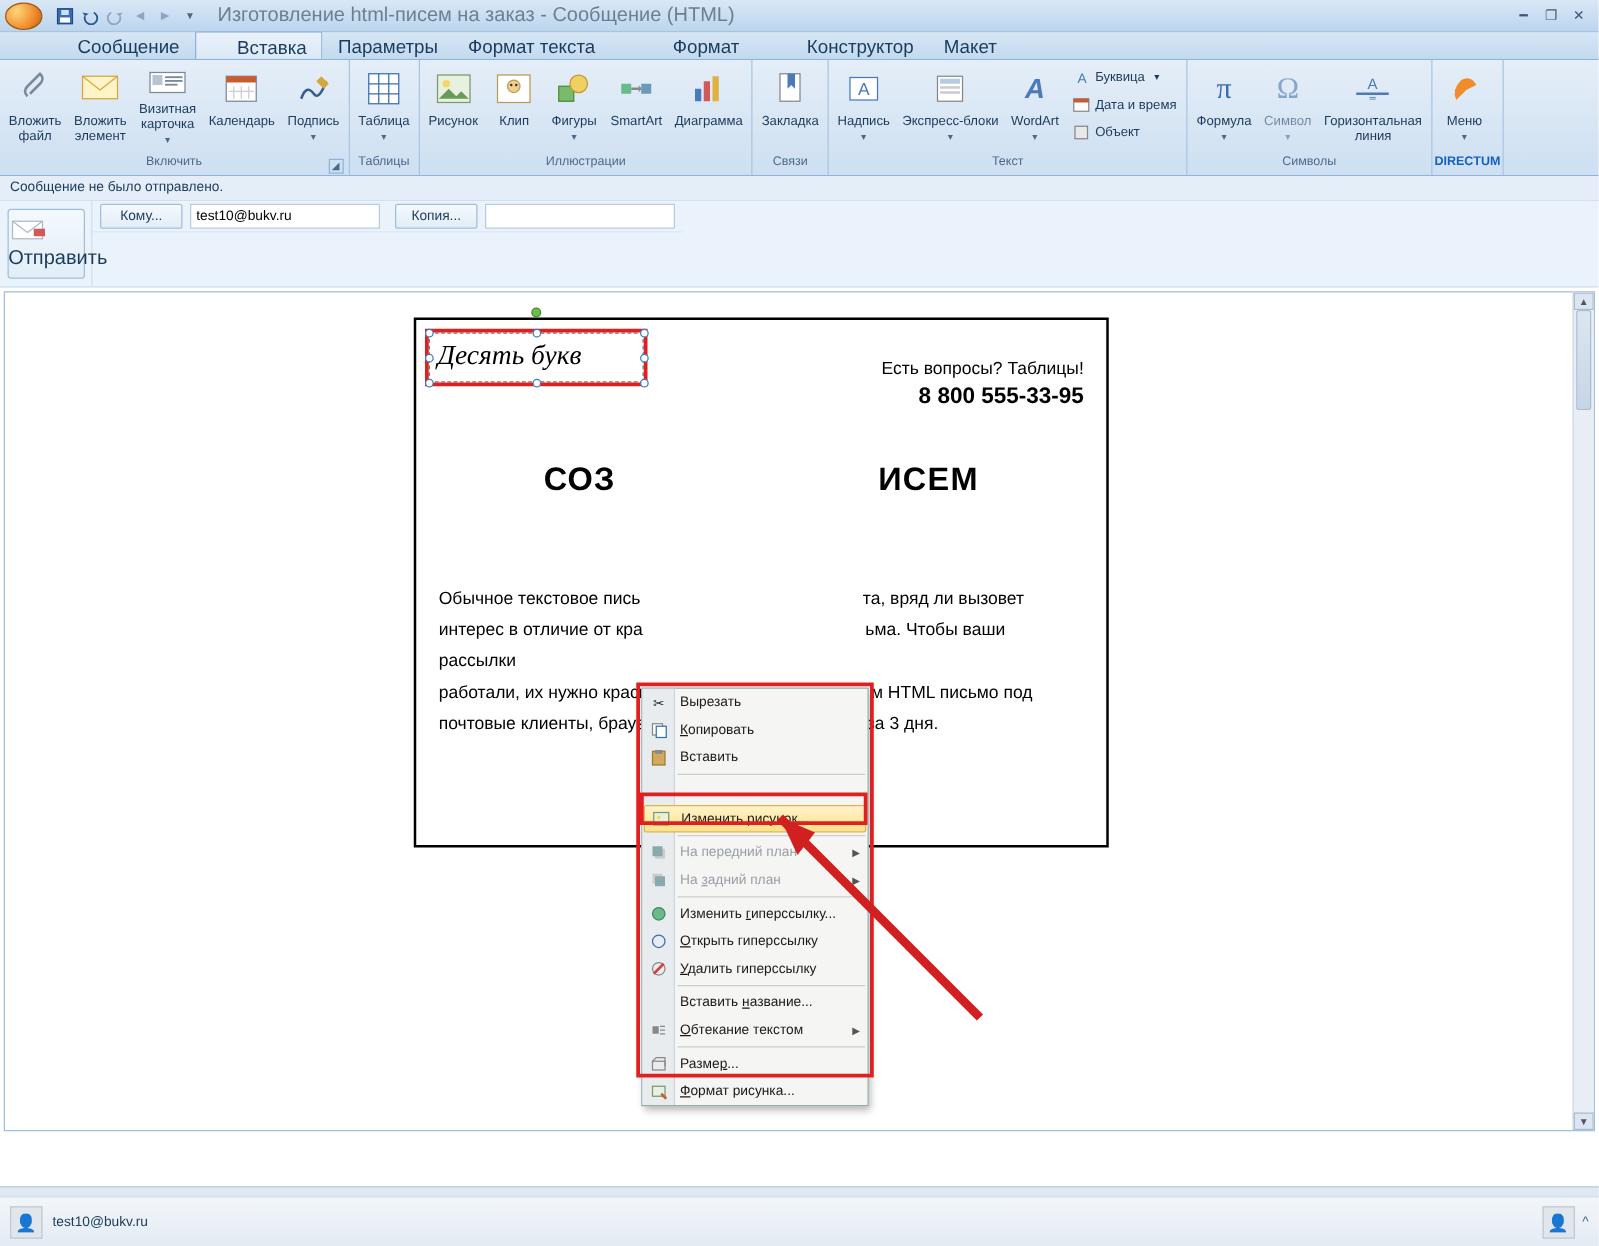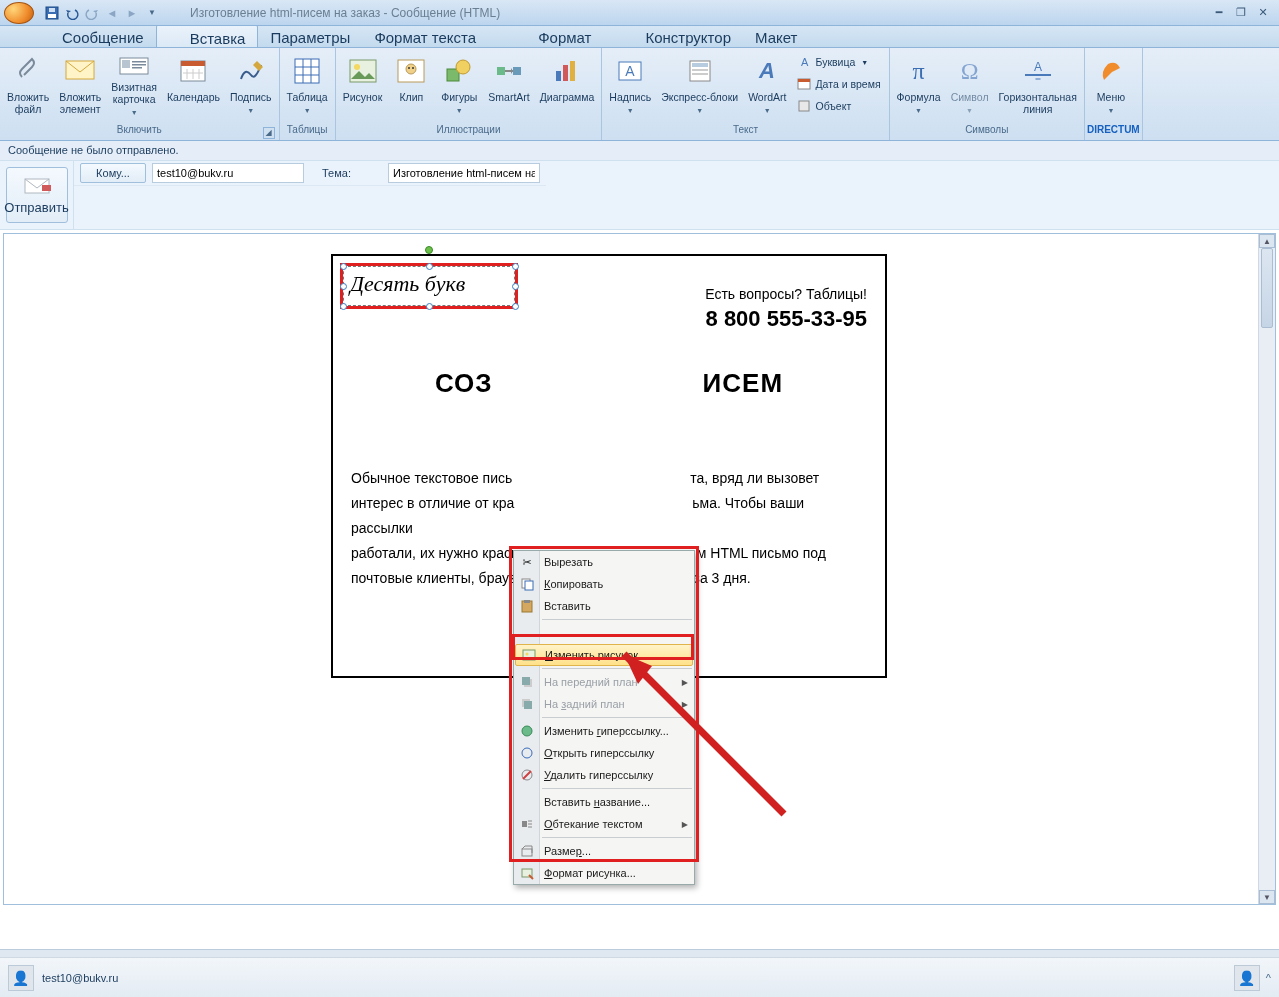--- a/index.html
+++ b/index.html
@@ -8,21 +8,21 @@
 
 .titlebar { height:26px; background:linear-gradient(#d9e7f5,#bcd5ee); display:flex; align-items:center; border-bottom:1px solid #8fb4da; }
 .office-btn { width:38px; height:26px; display:flex; align-items:center; justify-content:center; }
 .office-btn .orb { width:30px; height:22px; border-radius:50%; background:radial-gradient(circle at 30% 30%,#ffd67a,#f08c2c 60%,#c05c10); border:1px solid #a55410; }
 .qat { display:flex; gap:4px; align-items:center; height:100%; padding:0 6px; }
 .qat .q { width:16px; height:16px; display:flex; align-items:center; justify-content:center; border-radius:2px; }
 .context-tabs { display:flex; height:100%; align-items:flex-end; margin-left:300px; }
 .ctx-tab { height:18px; padding:2px 12px; font-size:11px; border:1px solid #b8ccdf; border-bottom:none; margin-right:2px; display:flex; align-items:center; }
 .ctx-pic { background:#f7d4e0; color:#7a2d4a; }
 .ctx-tbl { background:#f9f0cc; color:#6b5a20; }
-.title-text { margin-left:24px; color:#6b7f93; font-size:12px;text-align:center; }
+.title-text { margin-left:8px; color:#6b7f93; font-size:16px;text-align:center; }
 .win-btns { margin-left:auto; display:flex; gap:2px; padding-right:6px; }
 .win-btns span { width:20px; height:14px; display:flex; align-items:center; justify-content:center; color:#3b5a7a; }
 
 
 .ribbon-tabs { height:22px; background:linear-gradient(#d6e6f5,#c3daee); display:flex; align-items:flex-end; padding-left:50px; border-bottom:1px solid #8fb4da; }
 .rtab { padding:4px 12px; height:22px; font-size:15px; color:#1a3b5d; cursor:pointer; }
 .rtab.active { background:linear-gradient(#eaf2fb,#dbe9f6); border:1px solid #8fb4da; border-bottom:none; border-radius:2px 2px 0 0;padding-left:33px; }
 
 
 .ribbon { height:93px; background:linear-gradient(#e5eef8,#cddff1); border-bottom:1px solid #8fb4da; display:flex; }
@@ -37,21 +37,21 @@
 .small-list { display:flex; flex-direction:column; padding:2px 4px; gap:2px; }
 .small-item { display:flex; gap:4px; align-items:center; font-size:10.5px; height:20px; padding:0 2px; color:#1a3b5d; }
 .small-item .si { width:14px; height:14px; }
 
 
 .msg-strip { height:20px; padding:3px 8px; color:#1a3b5d; font-size:11px; background:#e5eef8; border-bottom:1px solid #cfe0ef; }
 
 
 .addr { display:flex; background:#eaf2fb; border-bottom:1px solid #cfe0ef; }
 .send-box { width:74px; padding:6px; display:flex; flex-direction:column; align-items:center; gap:4px; border-right:1px solid #cfe0ef; }
-.send-btn { width:62px; height:56px; border:1px solid #9fbfdd; border-radius:3px; background:linear-gradient(#f4f9fe,#e2edf7); display:flex; flex-direction:column; align-items:center; justify-content:center; gap:4px; font-size:13px; color:#1a3b5d; cursor:pointer; }
+.send-btn { width:62px; height:56px; border:1px solid #9fbfdd; border-radius:3px; background:linear-gradient(#f4f9fe,#e2edf7); display:flex; flex-direction:column; align-items:flex-start; justify-content:center; gap:4px; font-size:16px; color:#1a3b5d; cursor:pointer; }
 .fields { flex:1; display:flex; flex-direction:row; }
 .frow { display:flex; align-items:center; height:25px; border-bottom:1px solid #dce8f3; }
 .flabel { width:66px; margin:2px 6px; height:20px; border:1px solid #9fbfdd; background:linear-gradient(#f4f9fe,#e2edf7); font-size:11px; display:flex; align-items:center; justify-content:center; cursor:pointer; border-radius:2px; }
 .flabel.plain { border:none; background:none; cursor:default; justify-content:flex-start; padding-left:6px; }
 .finput { flex:1; height:20px; border:1px solid #b8ccdf; background:#fff; margin-right:6px; padding:2px 4px; font-size:11px; }
 
 
 .doc-wrap { position:relative; height:672px; background:#fff; border:1px solid #9fbfdd; margin:3px; overflow:hidden; }
 .vscroll { position:absolute; right:0; top:0; bottom:0; width:17px; background:#e9eef4; border-left:1px solid #cfd9e4; }
 .vscroll .thumb { position:absolute; left:2px; right:2px; top:14px; height:80px; background:linear-gradient(#dce6f1,#c6d5e6); border:1px solid #aabdd2; border-radius:2px; }
@@ -59,21 +59,21 @@
 .page { position:absolute; left:327px; top:20px; width:556px; height:424px; border:2px solid #000; background:#fff; }
 
 
 .sel-img { position:absolute; left:10px; top:10px; width:172px; height:40px; border:1px dashed #777; }
 .logo-txt { font-family:"Segoe Script","Brush Script MT",cursive; font-size:22px; font-style:italic; color:#000; padding:4px 6px; }
 .red-box { position:absolute; border:3px solid #e02020; }
 .handle { position:absolute; width:7px; height:7px; background:#fff; border:1px solid #3b7dc0; border-radius:50%; }
 .rot-handle { position:absolute; width:8px; height:8px; background:#6cc04a; border:1px solid #3b8a2a; border-radius:50%; }
 
 .callout { position:absolute; right:18px; top:30px; color:#000; font-size:14px; }
-.phone { position:absolute; right:18px; top:50px; font-weight:bold; font-size:22px; color:#000; }
+.phone { position:absolute; right:18px; top:50px; font-weight:bold; font-size:18px; color:#000; }
 .h1-row { position:absolute; left:0; right:0; top:112px; text-align:center; font-size:26px; font-weight:bold; color:#000; letter-spacing:1px; }
 .para { position:absolute; left:18px; top:210px; right:18px; font-size:14px; color:#000; line-height:25px; }
 .order-btn { position:absolute; left:224px; top:350px; width:124px; height:54px; background:#000; color:#fff; display:flex; align-items:center; justify-content:center; font-size:15px; }
 
 
 .ctx { position:absolute; left:509px; top:316px; width:182px; background:#f5f5f4; border:1px solid #9aa; box-shadow:2px 3px 6px rgba(0,0,0,0.3); font-size:11px; }
 .ctx-strip { position:absolute; left:0; top:0; bottom:0; width:26px; background:#e8ecef; border-right:1px solid #d0d5da; }
 .ctx-item { position:relative; height:22px; display:flex; align-items:center; padding-left:30px; color:#1a1a1a; cursor:pointer; }
 .ctx-item.sep { height:1px; margin:2px 2px 2px 28px; background:#c9cdd2; padding:0; }
 .ctx-item.dis { color:#9aa0a6; }
@@ -278,20 +278,34 @@
               <rect x="10" y="6" width="5" height="16" fill="#d05a5a"></rect>
               <rect x="17" y="2" width="5" height="20" fill="#e0b040"></rect>
             </svg>
           </div>
           <div class="lbl">Диаграмма</div>
         </div>
     </div>
     <div class="group-label">Иллюстрации</div>
   </div>
 
+  <div class="group">
+    <div class="group-body">
+      <div class="btn-lg">
+          <div class="ico">
+            <svg width="24" height="28">
+              <rect x="4" y="2" width="16" height="22" fill="#fff" stroke="#888"></rect>
+              <path d="M10 2 L10 14 L13 11 L16 14 L16 2 Z" fill="#4a7aba"></path>
+            </svg>
+          </div>
+          <div class="lbl">Закладка</div>
+        </div>
+    </div>
+    <div class="group-label">Связи</div>
+  </div>
 
   <div class="group">
     <div class="group-body">
       <div class="btn-lg">
           <div class="ico">
             <svg width="26" height="26">
               <rect x="2" y="4" width="22" height="18" fill="#fff" stroke="#4a7aba"></rect>
               <text x="13" y="18" font-size="14" text-anchor="middle" fill="#4a7aba" font-family="serif">A</text>
             </svg>
           </div>
@@ -406,22 +420,22 @@
         </svg>
       <span>Отправить</span>
     </div>
   </div>
   <div class="fields">
     <div class="frow">
       <div class="flabel">Кому...</div>
       <input class="finput" value="test10@bukv.ru" style="">
     </div>
     <div class="frow">
-      <div class="flabel plain">Тема:</div>
-      <input class="finput" value="Изготовление html-писем на заказ" style="">
+      <div class="flabel">Копия...</div>
+      <input class="finput" value="" style="">
     </div>
   </div>
 </div>
 
 <div class="doc-wrap">
   <div class="vscroll">
     <div class="sb-btn" style="top:0;">▲</div>
     <div class="thumb"></div>
     <div class="sb-btn" style="bottom:0;">▼</div>
   </div>

